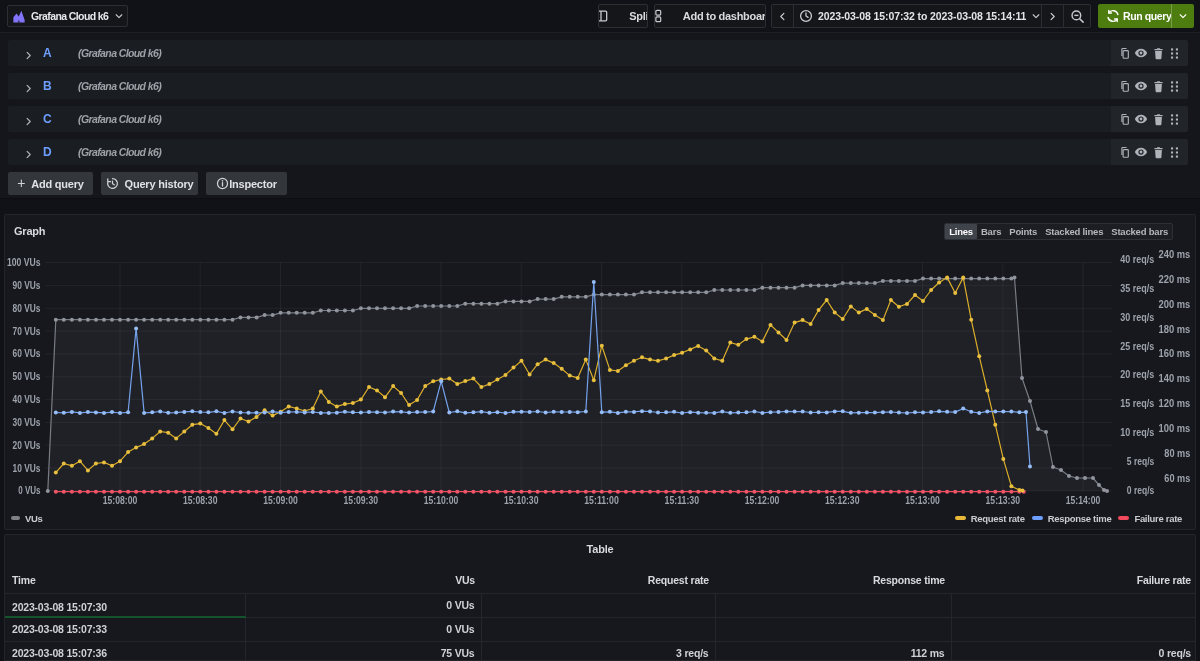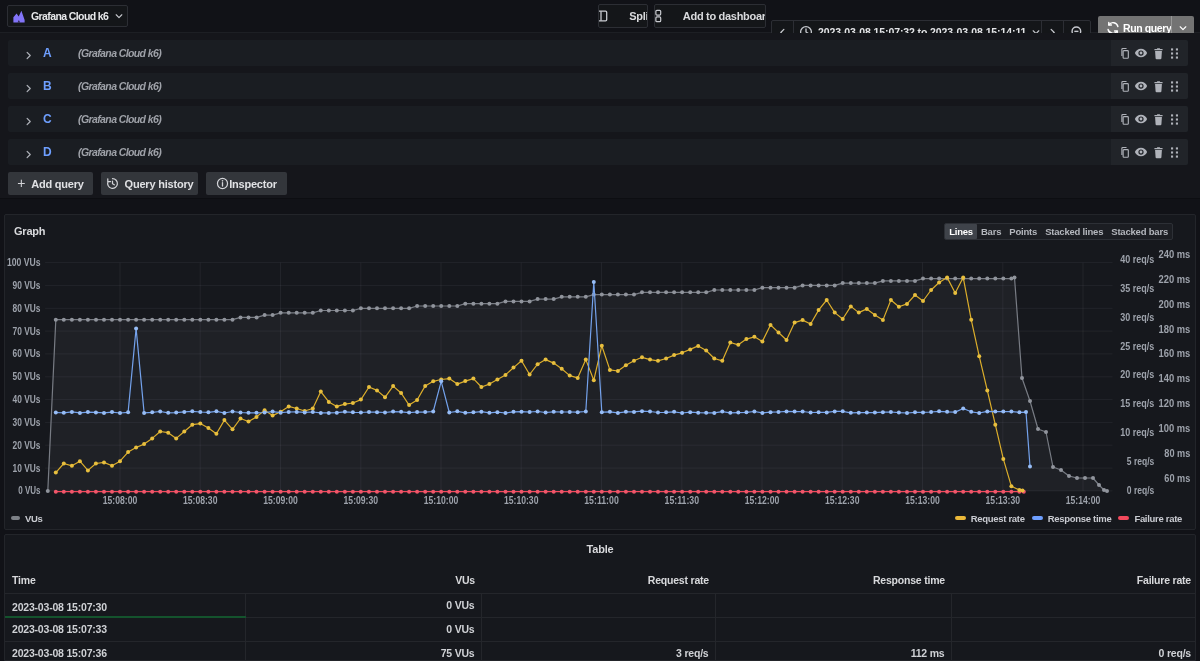--- a/index.html
+++ b/index.html
@@ -26,21 +26,21 @@
     </div>
   <div style="position:absolute;left:654px;top:4px;width:112px;height:24px;background:#141619;border:1px solid #2c2e34;border-radius:2px;display:flex;align-items:center;justify-content:center;gap:21px;overflow:hidden;white-space:nowrap">
       <svg width="14" height="14" viewBox="0 0 16 16">
         <rect x="1.5" y="1.5" width="5.5" height="5.5" rx="1.2" fill="none" stroke="#c7c9cf" stroke-width="1.4"></rect>
         <rect x="9" y="1.5" width="5.5" height="5.5" rx="1.2" fill="none" stroke="#c7c9cf" stroke-width="1.4"></rect>
         <rect x="1.5" y="9" width="5.5" height="5.5" rx="1.2" fill="none" stroke="#c7c9cf" stroke-width="1.4"></rect>
         <rect x="9" y="9" width="5.5" height="5.5" rx="1.2" fill="none" stroke="#c7c9cf" stroke-width="1.4"></rect>
       </svg>
       <span style="color:#d9dadd;font-size:11px;font-weight:bold;letter-spacing:-0.3px">Add to dashboard</span>
     </div>
-  <div style="position:absolute;left:771px;top:20px;height:24px;display:flex;border:1px solid #2c2e34;border-radius:2px;background:#141619">
+  <div style="position:absolute;left:771px;top:4px;height:24px;display:flex;border:1px solid #2c2e34;border-radius:2px;background:#141619">
     <div style="width:22px;display:flex;align-items:center;justify-content:center;border-right:1px solid #2c2e34">
         <svg width="11" height="11" viewBox="0 0 16 16">
           <path d="M10 3.5L5.5 8L10 12.5" fill="none" stroke="#c7c9cf" stroke-width="1.8" stroke-linecap="round" stroke-linejoin="round"></path>
         </svg>
       </div>
     <div style="width:248px;display:flex;align-items:center;gap:5px;padding:0 5px;border-right:1px solid #2c2e34;overflow:hidden;white-space:nowrap">
       <svg width="14" height="14" viewBox="0 0 16 16">
           <circle cx="8" cy="8" r="6.2" fill="none" stroke="#c7c9cf" stroke-width="1.5"></circle>
           <path d="M8 4.5V8l2.4 1.6" fill="none" stroke="#c7c9cf" stroke-width="1.5" stroke-linecap="round"></path>
         </svg>
@@ -55,21 +55,21 @@
         </svg>
       </div>
     <div style="width:26px;display:flex;align-items:center;justify-content:center">
         <svg width="15" height="15" viewBox="0 0 16 16">
           <circle cx="6.8" cy="6.8" r="4.6" fill="none" stroke="#c7c9cf" stroke-width="1.5"></circle>
           <line x1="4.6" y1="6.8" x2="9" y2="6.8" stroke="#c7c9cf" stroke-width="1.5"></line>
           <line x1="10.3" y1="10.3" x2="14" y2="14" stroke="#c7c9cf" stroke-width="1.6" stroke-linecap="round"></line>
         </svg>
       </div>
   </div>
-  <div style="position:absolute;left:1098px;top:16px;height:24px;display:flex;background:#737373;border-radius:2px">
+  <div style="position:absolute;left:1098px;top:4px;height:24px;display:flex;background:#4d7c0f;border-radius:2px">
     <div style="width:74px;display:flex;align-items:center;gap:3px;padding:0 0 0 8px;border-right:1px solid rgba(255,255,255,0.25);overflow:hidden;white-space:nowrap">
         <svg width="14" height="14" viewBox="0 0 16 16">
           <path d="M13.6 6.3A5.8 5.8 0 0 0 3.2 4.4" fill="none" stroke="#fff" stroke-width="1.6" stroke-linecap="round"></path>
           <path d="M3.2 1.6v3l3 0" fill="none" stroke="#fff" stroke-width="1.6" stroke-linecap="round" stroke-linejoin="round"></path>
           <path d="M2.4 9.7a5.8 5.8 0 0 0 10.4 1.9" fill="none" stroke="#fff" stroke-width="1.6" stroke-linecap="round"></path>
           <path d="M12.8 14.4v-3l-3 0" fill="none" stroke="#fff" stroke-width="1.6" stroke-linecap="round" stroke-linejoin="round"></path>
         </svg>
         <span style="color:#fff;font-size:10.5px;font-weight:bold;letter-spacing:-0.4px">Run query</span>
       </div>
     <div style="width:22px;display:flex;align-items:center;justify-content:center">

